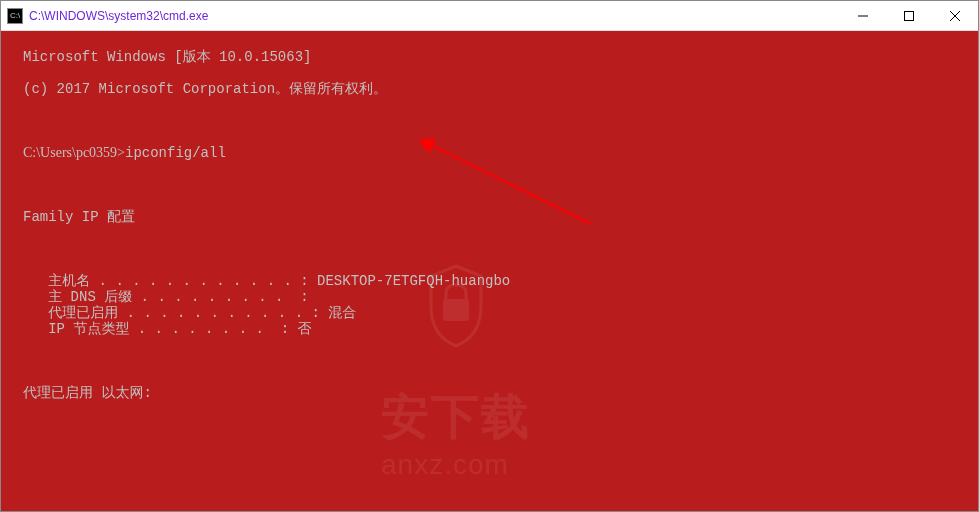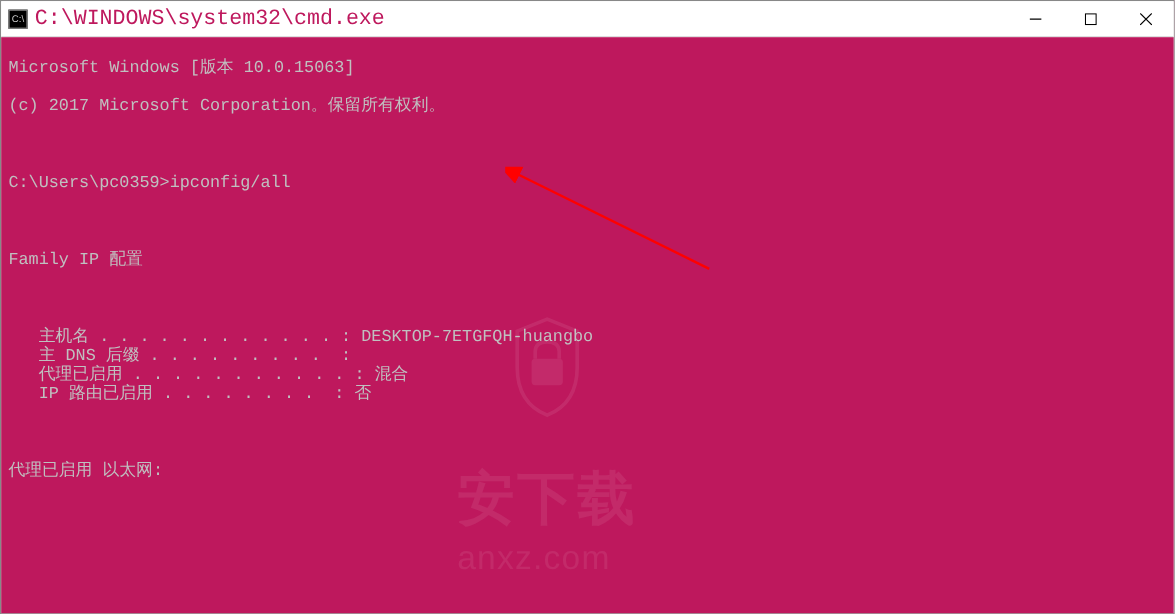--- a/index.html
+++ b/index.html
@@ -39,51 +39,51 @@
   background: #000;
   border: 1px solid #888;
   color: #ccc;
   font-size: 8px;
   display: flex;
   align-items: center;
   justify-content: center;
   font-family: sans-serif;
 }
 .title-text {
-  font-family: Liberation Mono, monospace;
-  font-size: 18px;
-  color: #be185d;
+  font-family: Liberation Sans, sans-serif;
+  font-size: 12px;
+  color: #6d28d9;
 }
 .titlebar-right {
   display: flex;
 }
 .win-btn {
   width: 46px;
   height: 30px;
   display: flex;
   align-items: center;
   justify-content: center;
   font-family: "Segoe UI", sans-serif;
   font-size: 10px;
   color: #000;
   cursor: default;
 }
 .terminal {
   flex: 1;
-  background: #be185d;
+  background: #b91c1c;
   color: #c0c0c0;
-  padding: 2px 6px;
+  padding: 2px 22px;
   line-height: 16px;
   white-space: pre;
   overflow: hidden;
   font-size: 14px;
   position: relative;
 }
 .line { display: block; min-height: 16px; }
-.prompt { color: #c0c0c0; }
+.prompt { color: #c0c0c0; font-family: Liberation Serif, serif; }
 .annotation-arrow {
   position: absolute;
   pointer-events: none;
 }
 .watermark {
   position: absolute;
   top: 230px;
   left: 380px;
   color: rgba(255,255,255,0.08);
   font-family: Arial, sans-serif;
@@ -139,21 +139,21 @@
   </div>
 
   <div class="terminal">
 <span class="line">Microsoft Windows [版本 10.0.15063]</span>
 <span class="line">(c) 2017 Microsoft Corporation。保留所有权利。</span>
 <span class="line"> </span>
 <span class="line"><span class="prompt">C:\Users\pc0359&gt;</span><span>ipconfig/all</span></span>
 <span class="line"> </span>
 <span class="line">Family IP 配置</span>
 <span class="line"> </span>
-<div id="sec1"><span class="line">   主机名 . . . . . . . . . . . . : DESKTOP-7ETGFQH-huangbo</span><span class="line">   主 DNS 后缀 . . . . . . . . .  : </span><span class="line">   代理已启用 . . . . . . . . . . . : 混合</span><span class="line">   IP 路由已启用 . . . . . . . .  : 否</span></div>
+<div id="sec1"><span class="line">   主机名 . . . . . . . . . . . . : DESKTOP-7ETGFQH-huangbo</span><span class="line">   主 DNS 后缀 . . . . . . . . .  : </span><span class="line">   代理已启用 . . . . . . . . . . . : 混合</span><span class="line">   IP 节点类型 . . . . . . . .  : 否</span></div>
 <span class="line"> </span>
 <span class="line">代理已启用 以太网:</span>
 <span class="line"> </span>
 
     <svg class="annotation-arrow" style="left:420px; top:108px;" width="180" height="90">
       <defs>
         <marker id="ah" markerWidth="10" markerHeight="8" refX="1" refY="4" orient="auto">
           <polygon points="0 0, 10 4, 0 8" fill="#ff0000"></polygon>
         </marker>
       </defs>

